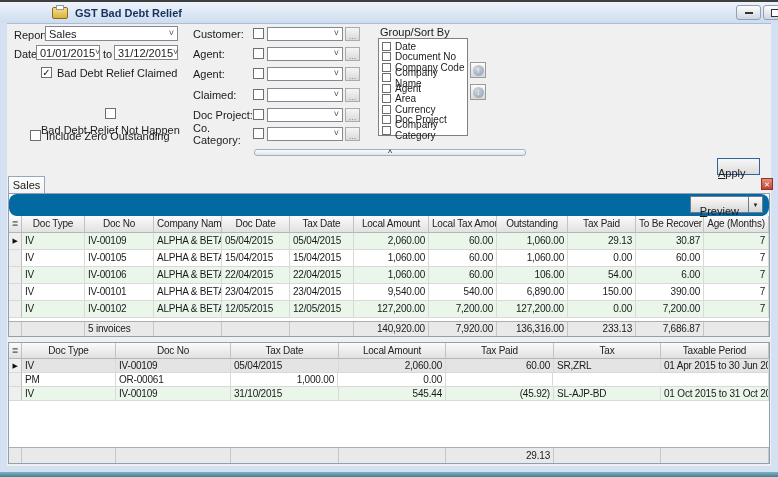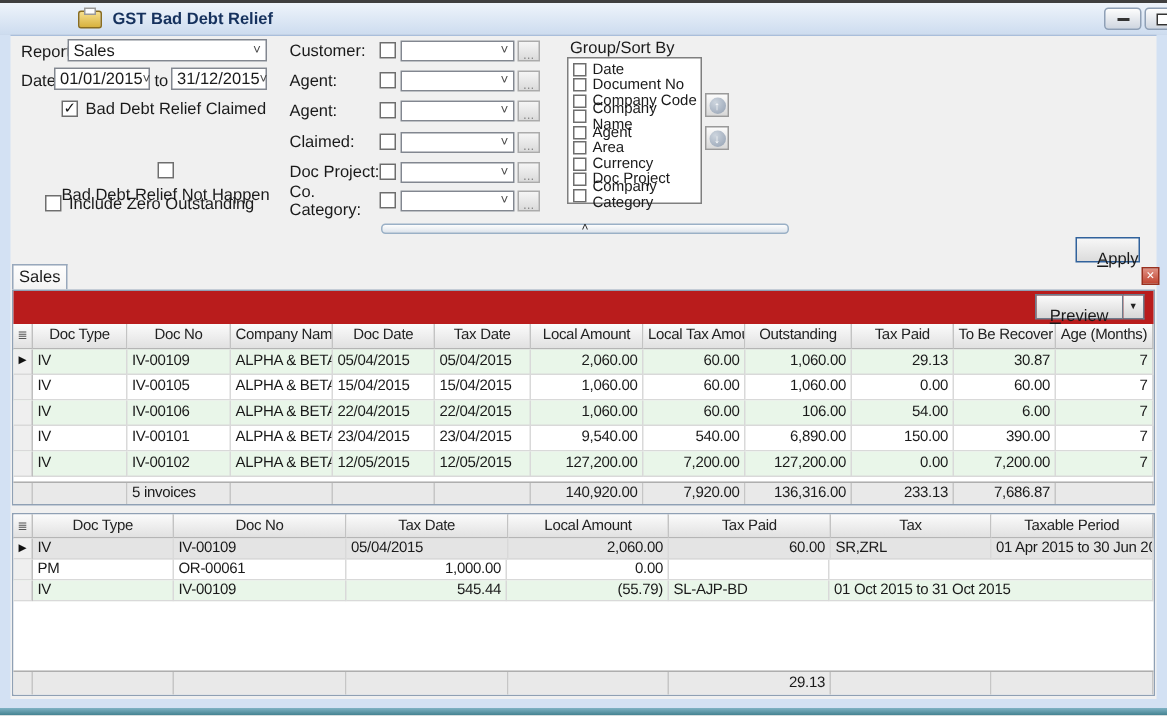--- a/index.html
+++ b/index.html
@@ -46,34 +46,34 @@
          background:linear-gradient(#fcfcfc,#d8d8d8);border:1px solid #9a9a9a;
          display:flex;align-items:center;justify-content:center;}
   .udbtn .circ{width:11px;height:11px;border-radius:50%;color:#fff;font-size:8px;line-height:11px;text-align:center;
          background:radial-gradient(circle at 35% 30%,#cdd5de,#93a0b2);}
   .sep{position:absolute;left:254px;top:149px;width:272px;height:7px;box-sizing:border-box;
        background:linear-gradient(#fdfdfd,#dde4ec);border:1px solid #9ab0c6;border-radius:3px;}
   .sep .caret{position:absolute;left:50%;top:-2px;transform:translateX(-50%);font-size:8px;color:#222;line-height:8px;}
   .btn-apply{position:absolute;left:717px;top:158px;width:43px;height:17px;box-sizing:border-box;
        background:linear-gradient(#f7f7f7,#dcdcdc);border:1px solid #31629c;
        display:flex;align-items:center;justify-content:center;}
-  .ul{display:block;text-align:right;width:100%;margin-top:12px;}
+  .ul{display:block;text-align:left;width:100%;margin-top:12px;}
   .ul::first-letter{text-decoration:underline;}
   .tab{position:absolute;left:8px;top:176px;width:37px;height:17px;box-sizing:border-box;
        background:linear-gradient(#fefefe,#f3f3f3);border:1px solid #98a8bc;border-bottom:none;
        display:flex;align-items:center;justify-content:center;}
   .tabclose{position:absolute;left:761px;top:178px;width:12px;height:12px;box-sizing:border-box;
        background:linear-gradient(#e09184,#c14431);border:1px solid #99301f;color:#fff;
        font-size:7px;line-height:7px;display:flex;align-items:center;justify-content:center;}
 
   .grid{position:absolute;left:8px;width:762px;background:#fff;border:1px solid #8fa0b4;
         box-sizing:border-box;display:flex;flex-direction:column;font-size:10px;letter-spacing:-0.2px;}
   #grid1{top:193px;height:144px;}
   #grid2{top:342px;height:122px;}
-  .blueband{height:22px;flex:none;background:#b91c1c;position:relative;}
+  .blueband{height:22px;flex:none;background:#0369a1;position:relative;border-radius:8px;}
   .preview{position:absolute;right:6px;top:2px;height:17px;display:flex;font-size:11px;letter-spacing:0;}
   .preview .main{background:linear-gradient(#fbfbfb,#d7d7d7);border:1px solid #6d7c8c;display:flex;align-items:center;padding:0 9px;}
   .preview .dd{width:14px;box-sizing:border-box;background:linear-gradient(#fbfbfb,#d7d7d7);border:1px solid #6d7c8c;border-left:none;
                display:flex;align-items:center;justify-content:center;font-size:6px;color:#222;}
   .row{display:flex;flex:none;}
   .cell{box-sizing:border-box;padding:1px 3px 0;white-space:nowrap;overflow:hidden;line-height:14px;}
   .hdr{height:17px;}
   .hdr .cell{background:linear-gradient(#fbfbfb,#e1e1e1);border-right:1px solid #c3c3c3;border-bottom:1px solid #b5b5b5;
              text-align:center;color:#222;}
   .dr{height:17px;}
@@ -407,22 +407,23 @@
       <div class="cell g2c2">OR-00061</div>
       <div class="cell g2c4 num">1,000.00</div>
       <div class="cell g2c5 num">0.00</div>
       <div class="cell g2c6"></div>
       <div class="cell g2c7"></div>
     </div>
     <div class="row dr green">
       <div class="cell g2c0 ind"></div>
       <div class="cell g2c1">IV</div>
       <div class="cell g2c2">IV-00109</div>
+      <div class="cell g2c3">31/10/2015</div>
       <div class="cell g2c4 num">545.44</div>
-      <div class="cell g2c5 num">(55.79)</div>
+      <div class="cell g2c5 num">(45.92)</div>
       <div class="cell g2c6">SL-AJP-BD</div>
       <div class="cell g2c7">01 Oct 2015 to 31 Oct 2015</div>
     </div>
     <div class="filler"></div>
     <div class="row ftr">
       <div class="cell g2c0"></div>
       <div class="cell g2c1"></div>
       <div class="cell g2c2"></div>
       <div class="cell g2c3"></div>
       <div class="cell g2c4"></div>

